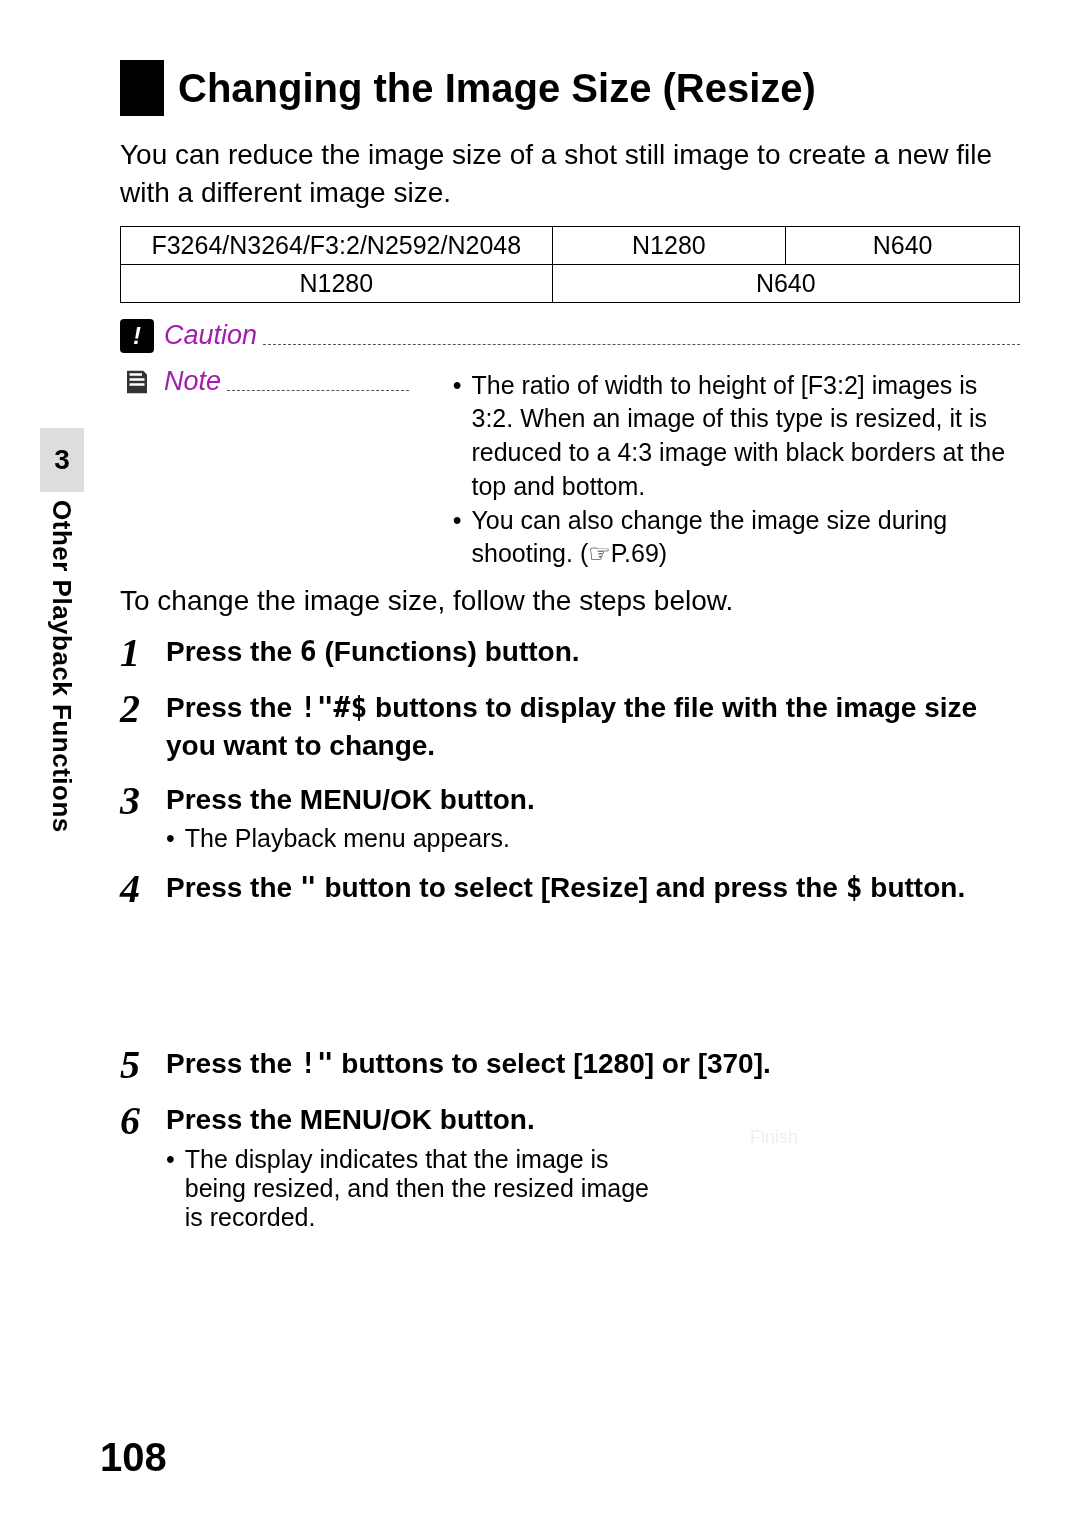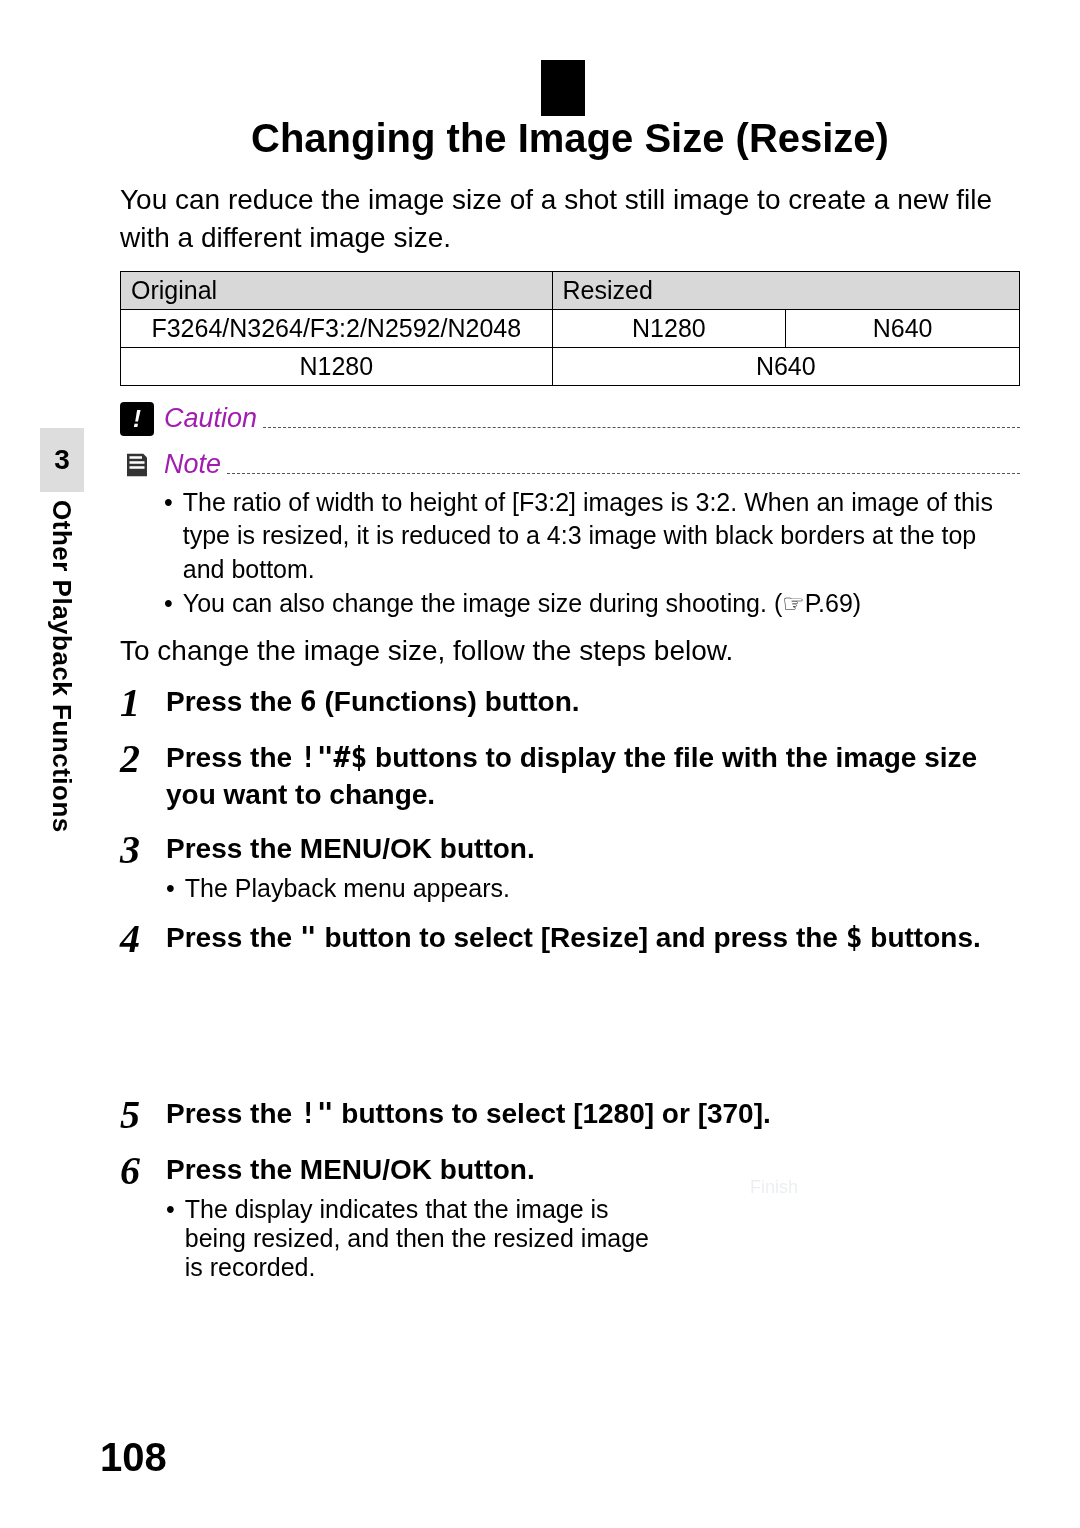--- a/index.html
+++ b/index.html
@@ -8,21 +8,21 @@
   .side-tab {
     position: absolute; left: 40px; top: 428px; width: 44px; height: 64px;
     background: #ddd; display: flex; align-items: center; justify-content: center;
   }
   .side-tab span { font-weight: bold; font-size: 28px; }
   .side-label {
     position: absolute; left: 46px; top: 500px; writing-mode: vertical-rl;
     font-weight: bold; font-size: 26px; letter-spacing: 0.5px;
   }
   .content { margin-left: 60px; }
-  .title-bar { display: flex; align-items: center; margin-bottom: 20px; flex-direction: column; }
+  .title-bar { display: flex; align-items: center; margin-bottom: 20px; }
   .title-block { width: 44px; height: 56px; background: #000; margin-right: 14px; }
   .title-text { font-size: 40px; font-weight: 900; color: #000; }
   .intro { font-size: 28px; line-height: 1.35; margin-bottom: 14px; }
   table.resize-table { width: 100%; border-collapse: collapse; font-size: 25px; }
   table.resize-table td, table.resize-table th { border: 1px solid #000; padding: 4px 10px; text-align: center; }
   table.resize-table th { background: #d8d8d8; font-weight: normal; text-align: left; }
   table.resize-table .center { text-align: center; }
   .callout { display: flex; align-items: flex-start; margin-top: 16px; }
   .icon-box { width: 34px; height: 34px; border-radius: 4px; display: flex; align-items: center; justify-content: center; margin-right: 10px; flex: none; font-size: 24px; font-weight: bold; color: #fff; }
   .caution-icon { background: #000; font-style: italic; }
@@ -63,45 +63,41 @@
 
     <div class="title-bar">
       <div class="title-block"></div>
       <div class="title-text">Changing the Image Size (Resize)</div>
     </div>
 
     <div class="intro">You can reduce the image size of a shot still image to create a new file with a different image size.</div>
 
     <table class="resize-table">
       <tbody>
-          <tr>
-        <th style="width:48%">Original</th>
-        <th colspan="2">Resized</th>
-      </tr>
       <tr>
         <td>F3264/N3264/F3:2/N2592/N2048</td>
         <td class="center" style="width:26%">N1280</td>
         <td class="center" style="width:26%">N640</td>
       </tr>
       <tr>
         <td>N1280</td>
         <td colspan="2">N640</td>
       </tr>
     </tbody>
       </table>
 
     <div class="callout" style="flex-direction:column;">
       <div class="callout-row">
         <div class="icon-box caution-icon">!</div>
         <span class="callout-title">Caution</span>
         <span class="dashline"></span>
       </div>
     </div>
 
-    <div class="callout" style="flex-direction:column; margin-top:12px;">
+    <div class="callout" style="margin-top:12px;">
       <div class="callout-row">
         <div class="icon-box note-icon">
           <svg viewBox="0 0 24 24">
               <path fill="#333" d="M4 3h13l3 3v15H4z"></path>
               <path fill="#fff" d="M6 5h10v2H6zM6 9h12v2H6zM6 13h12v2H6z"></path>
             </svg>
         </div>
         <span class="callout-title">Note</span>
         <span class="dashline"></span>
       </div>
@@ -146,21 +142,21 @@
             <span>The Playback menu appears.</span>
           </div>
       </div>
     </div>
 
     <div class="step">
       <div class="step-num">4</div>
       <div class="step-body step-pair">
         <div class="step-left">
           <div class="step-title">
-            <span>Press the </span><span class="glyph">"</span><span> button to select [Resize] and press the </span><span class="glyph">$</span><span> buttons.</span>
+            <span>Press the </span><span class="glyph">"</span><span> button to select [Resize] and press the </span><span class="glyph">$</span><span> button.</span>
           </div>
         </div>
       </div>
     </div>
 
     <div style="height:120px"></div>
 
     <div class="step">
       <div class="step-num">5</div>
       <div class="step-body">

